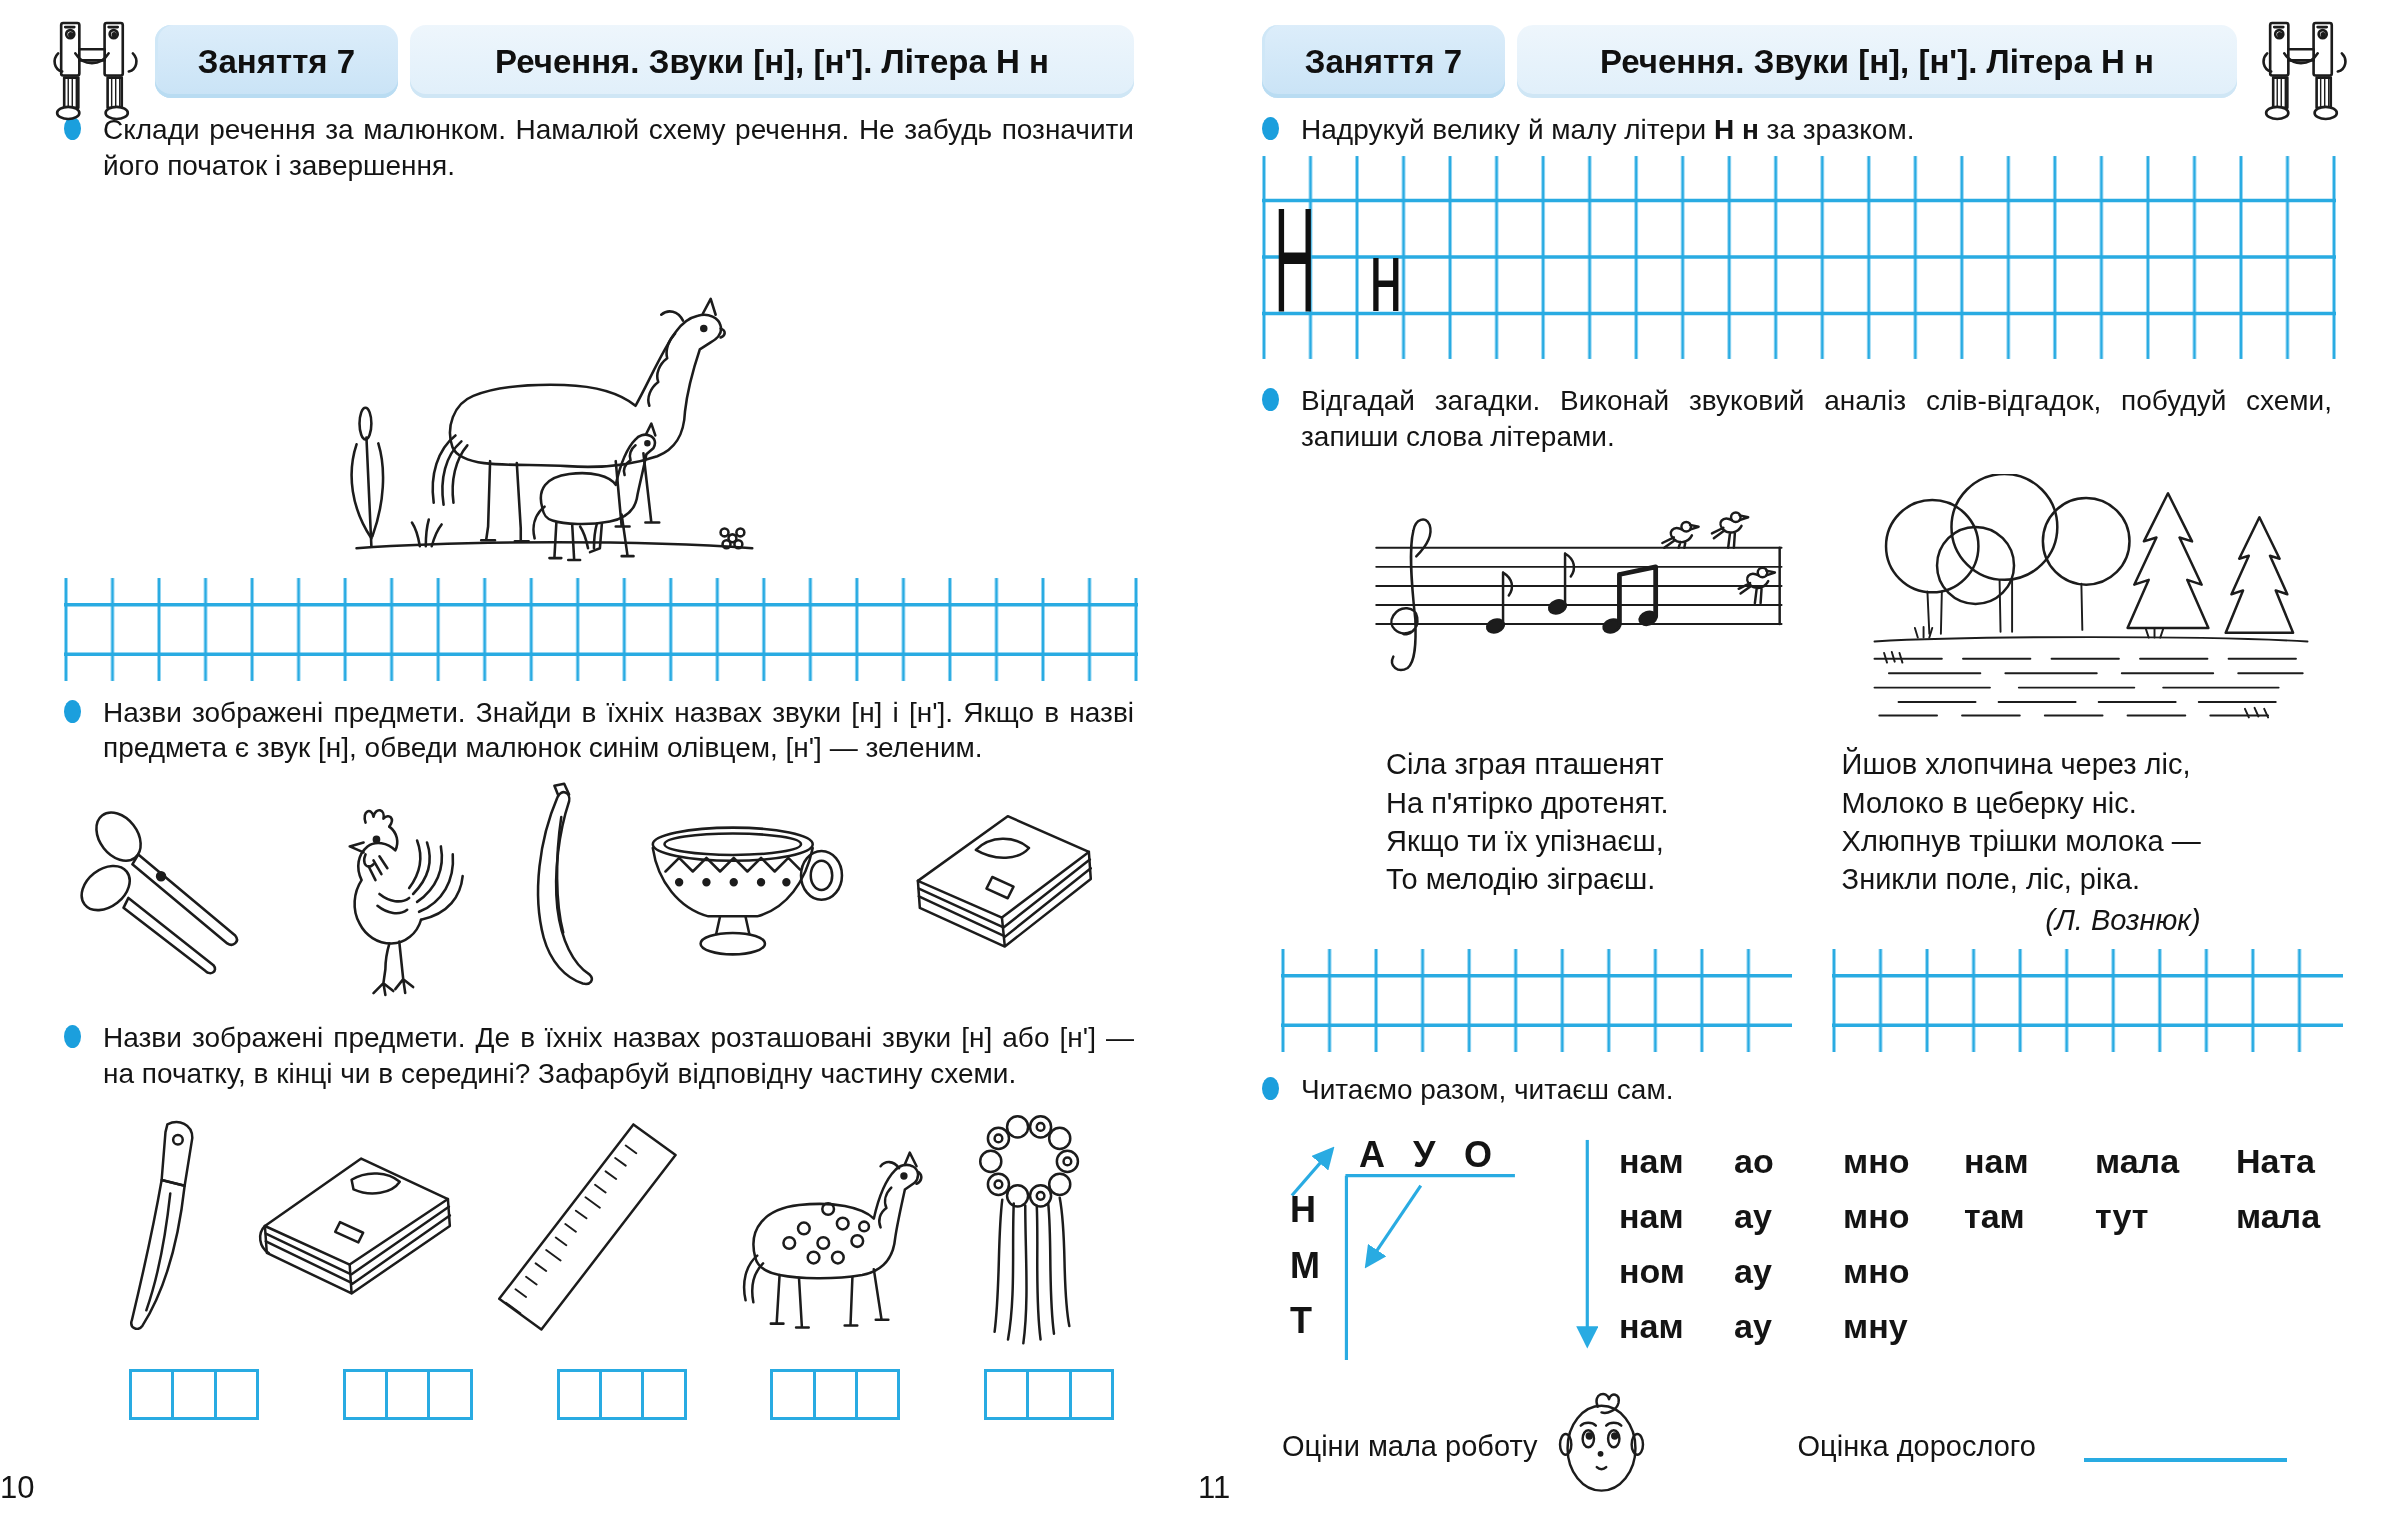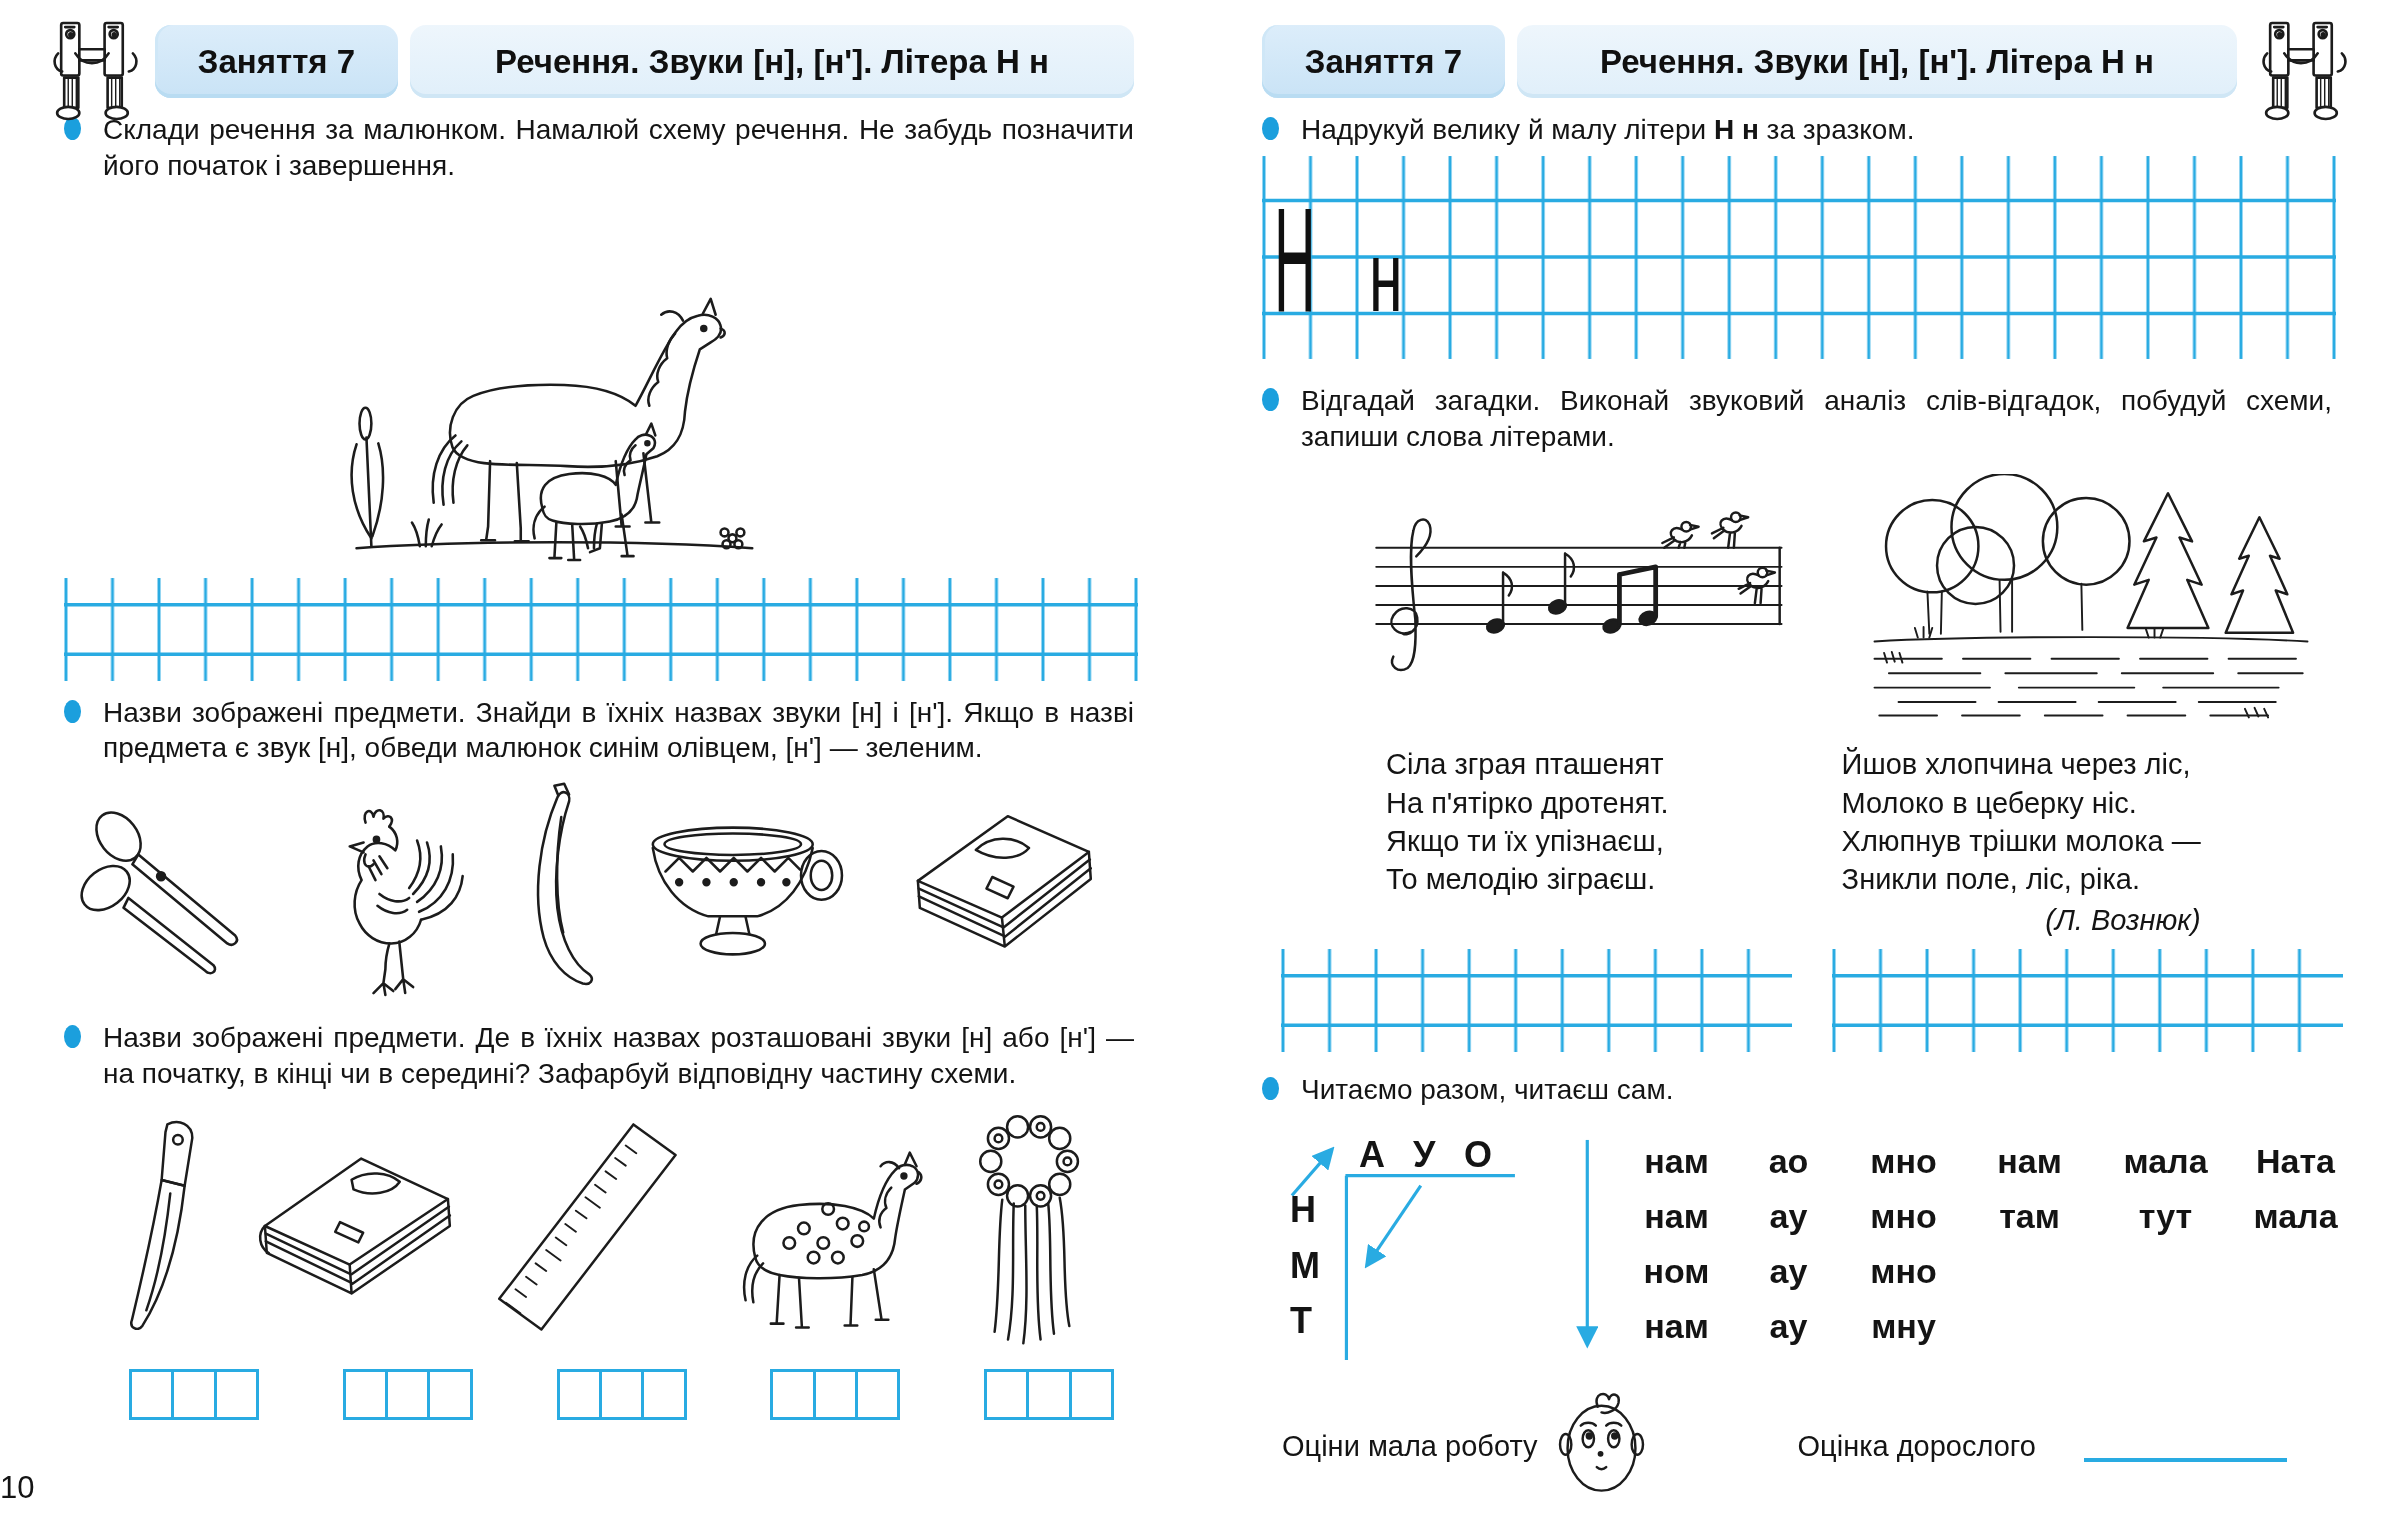--- a/index.html
+++ b/index.html
@@ -44,21 +44,21 @@
   .riddles{display:flex;margin:16px 0 0 188px;gap:173px;}
   .riddle{font-size:29px;line-height:1.32;}
   .riddle .author{font-style:italic;text-align:right;margin-top:2px;}
   .gridrow{display:flex;margin:10px 0 0 83px;gap:40px;}
 
   
   .reading{display:flex;margin:26px 0 0 84px;}
   .read-left{position:relative;width:337px;height:226px;flex:0 0 auto;}
   .read-left .lt{position:absolute;font-weight:bold;font-size:36px;}
   .read-left svg{position:absolute;left:0;top:0;}
-  .wordtbl{padding-top:0;text-align:center;}
+  .wordtbl{padding-top:0;}
   .wrow{display:flex;height:55px;align-items:center;font-weight:bold;font-size:34px;}
   .wrow span{display:inline-block;}
   .wc0{width:115px;} .wc1{width:109px;} .wc2{width:121px;} .wc3{width:131px;} .wc4{width:141px;} .wc5{width:119px;}
 
   
   .footer{display:flex;align-items:center;margin:26px 64px 0 84px;font-size:29px;}
   .footer .face{margin-left:16px;}
   .footer .adult{margin-left:149px;text-align:right;}
   .footer .scoreline{display:inline-block;width:203px;border-bottom:4px solid #29abe2;height:26px;margin-left:48px;}
 
@@ -502,15 +502,16 @@
             <circle cx="64" cy="53" r="2.6" fill="#1c1c1c"></circle>
           <path d="M28,42 C32,38 40,38 44,42 M55,42 C59,38 67,38 71,42"></path>
           <circle cx="49" cy="72" r="1.8" fill="#1c1c1c"></circle>
           <path d="M45,86 C48,89 52,89 55,86"></path>
         </svg>
       </span>
       <span class="adult">Оцінка дорослого</span>
       <span class="scoreline"></span>
     </div>
 
+    <div class="pagenum">11</div>
   </div>
 </div>
 
 
 </body></html>

